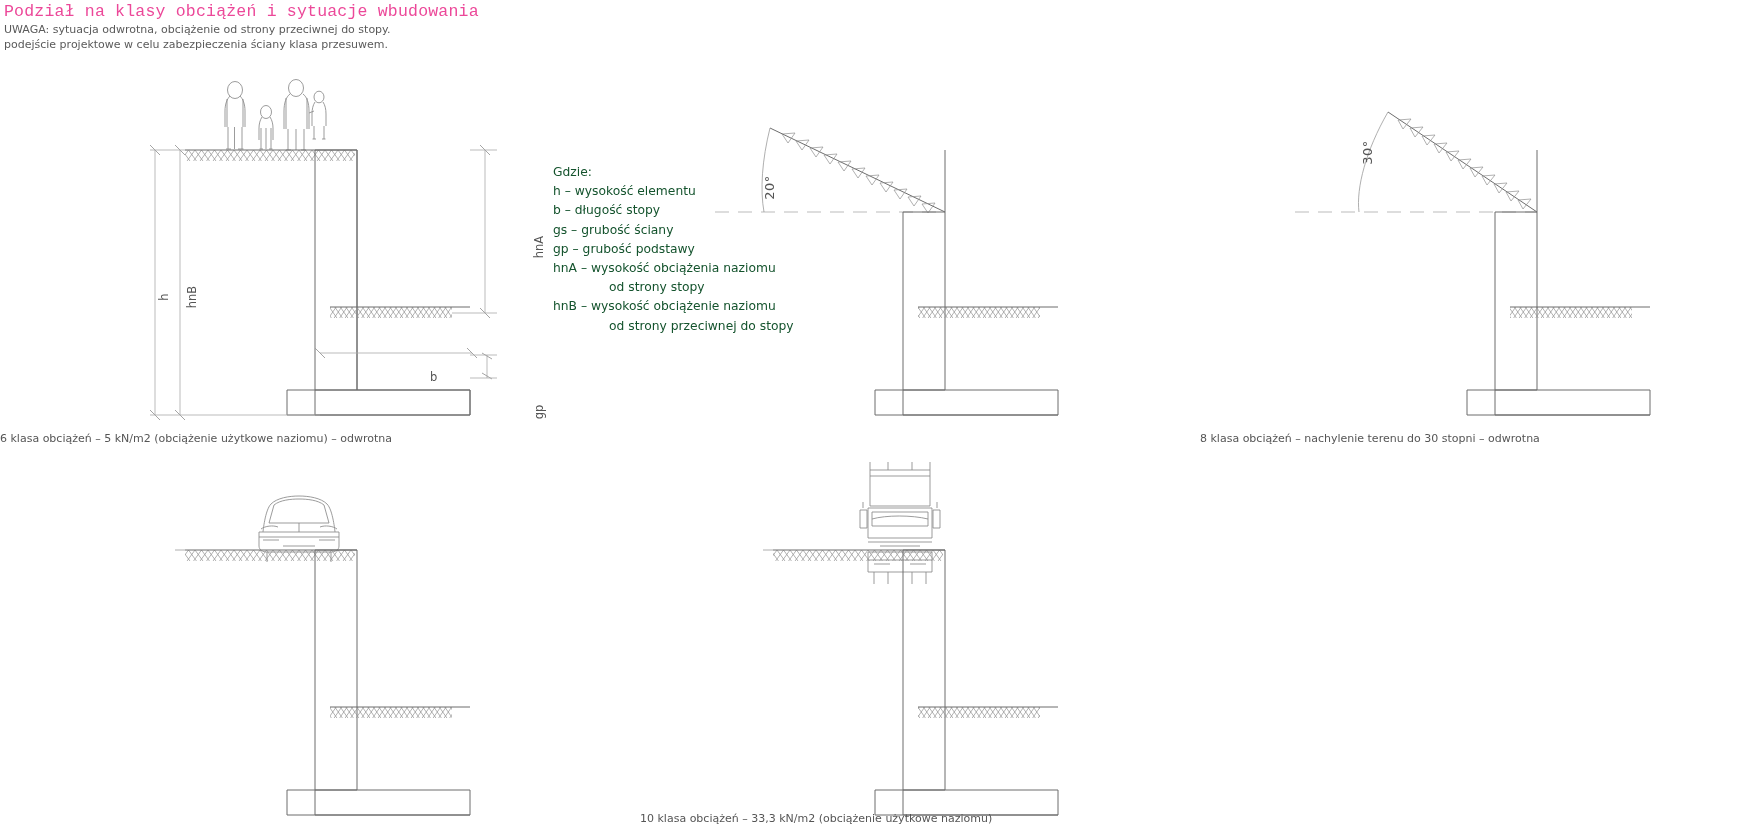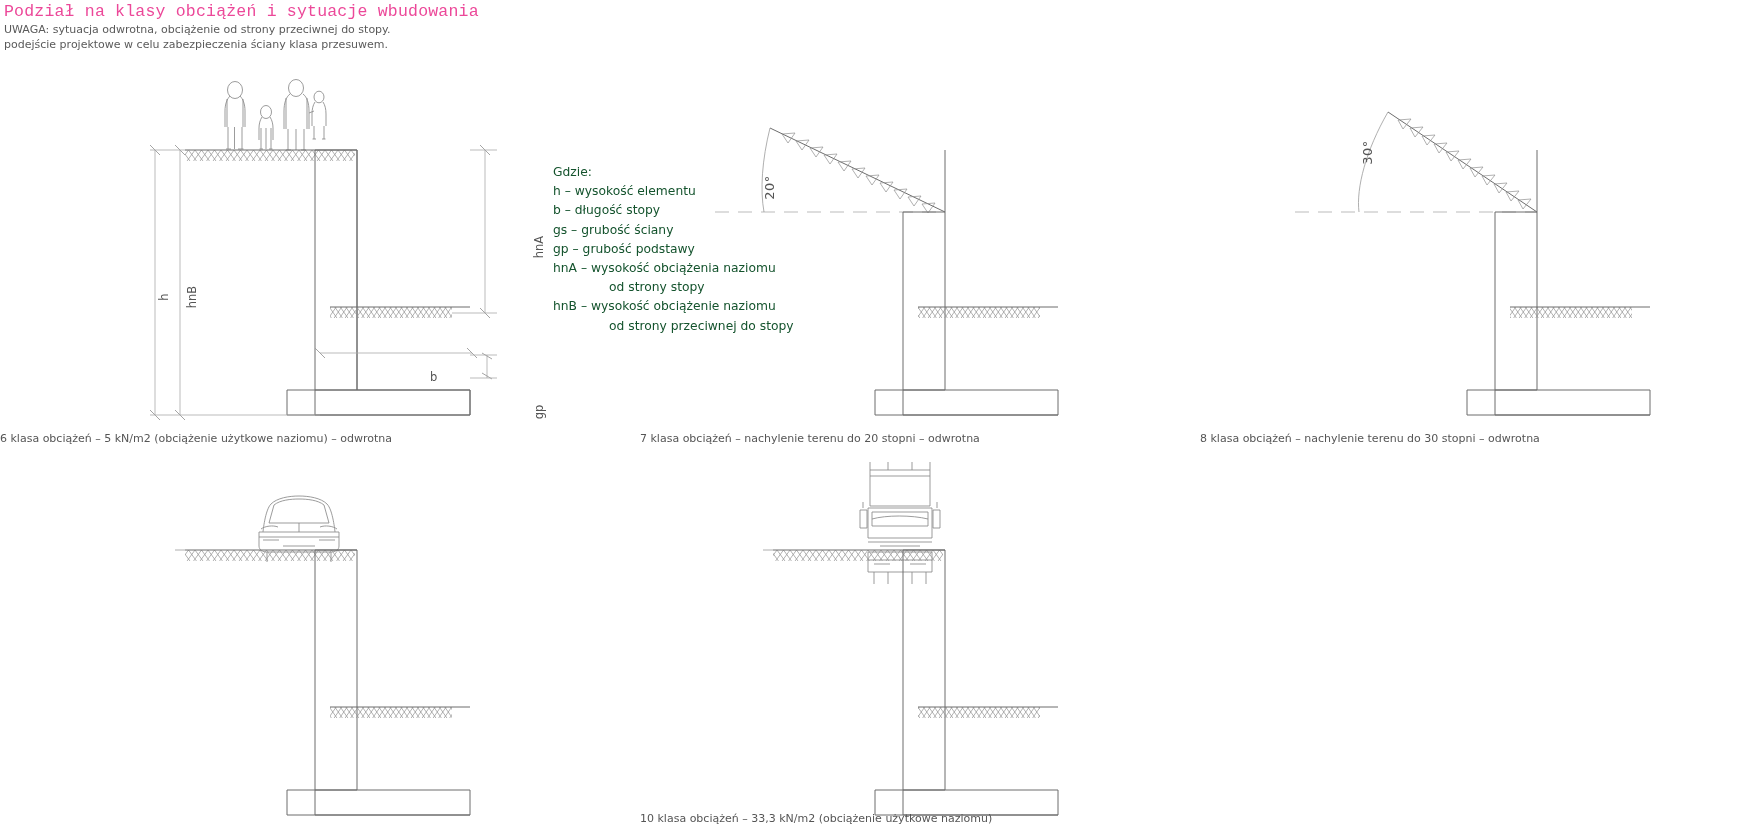--- a/index.html
+++ b/index.html
@@ -219,21 +219,20 @@
     <path class="ln" d="M243,330 L243,355"></path>
     <path class="ln" d="M243,355 L398,355"></path>
     <path class="ln" d="M243,330 L285,330"></path>
 
     <rect x="258" y="247" width="122" height="11" fill="url(#hxs)"></rect>
     <line class="ln" x1="258" y1="247" x2="398" y2="247"></line>
   </svg>
 
   <div class="dim rot" style="left:757px; top:180px; font-size:13px; letter-spacing:.5px;">20°</div>
 
-  <div class="caption" style="left:640px; top:432px; width:580px;">7 klasa obciążeń – nachylenie terenu do 20 stopni – odwrotna</div>
 
   <svg class="fig" style="left:1240px; top:60px;" width="560" height="370" viewBox="0 0 560 370">
 
     <g>
       <line class="ln" x1="148" y1="52" x2="297" y2="152"></line>
       <g class="hatch">
         <path d="M158,60 L171,59 L163,69 Z"></path>
         <path d="M170,68 L183,67 L175,77 Z"></path>
         <path d="M182,76 L195,75 L187,85 Z"></path>
         <path d="M194,84 L207,83 L199,93 Z"></path>

